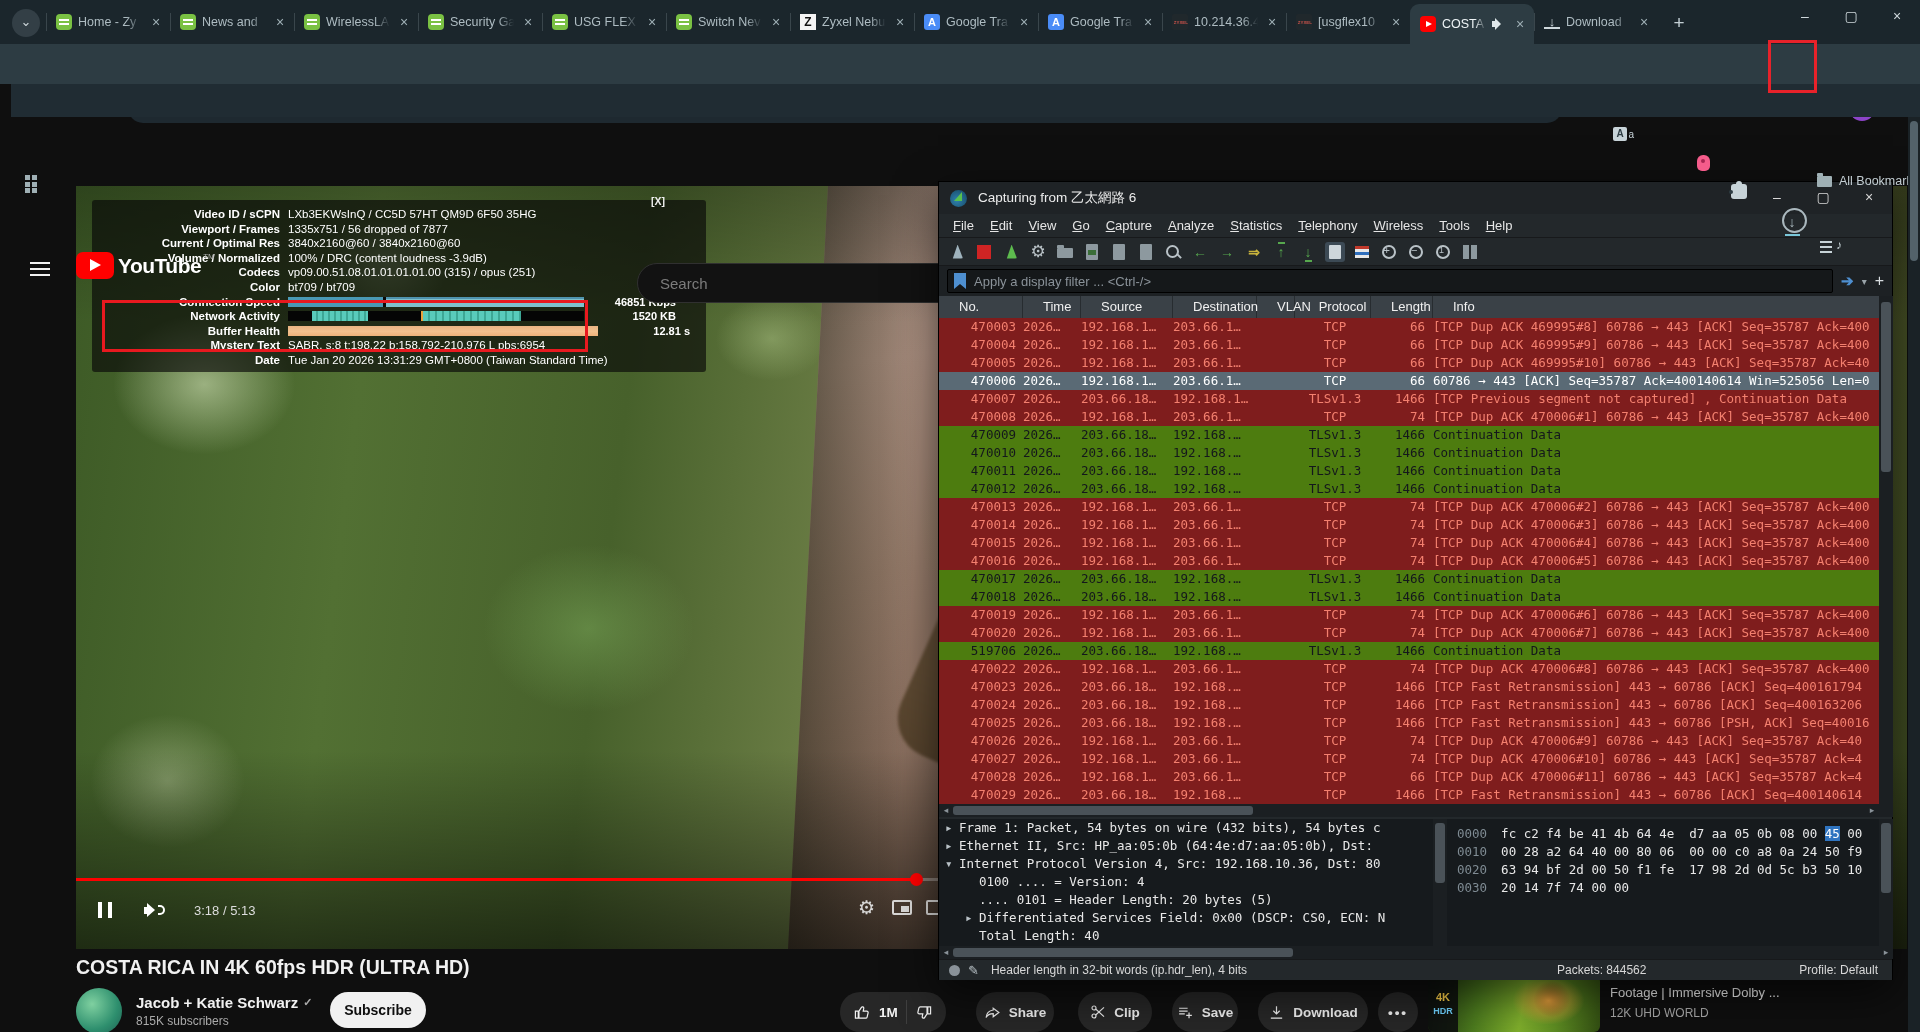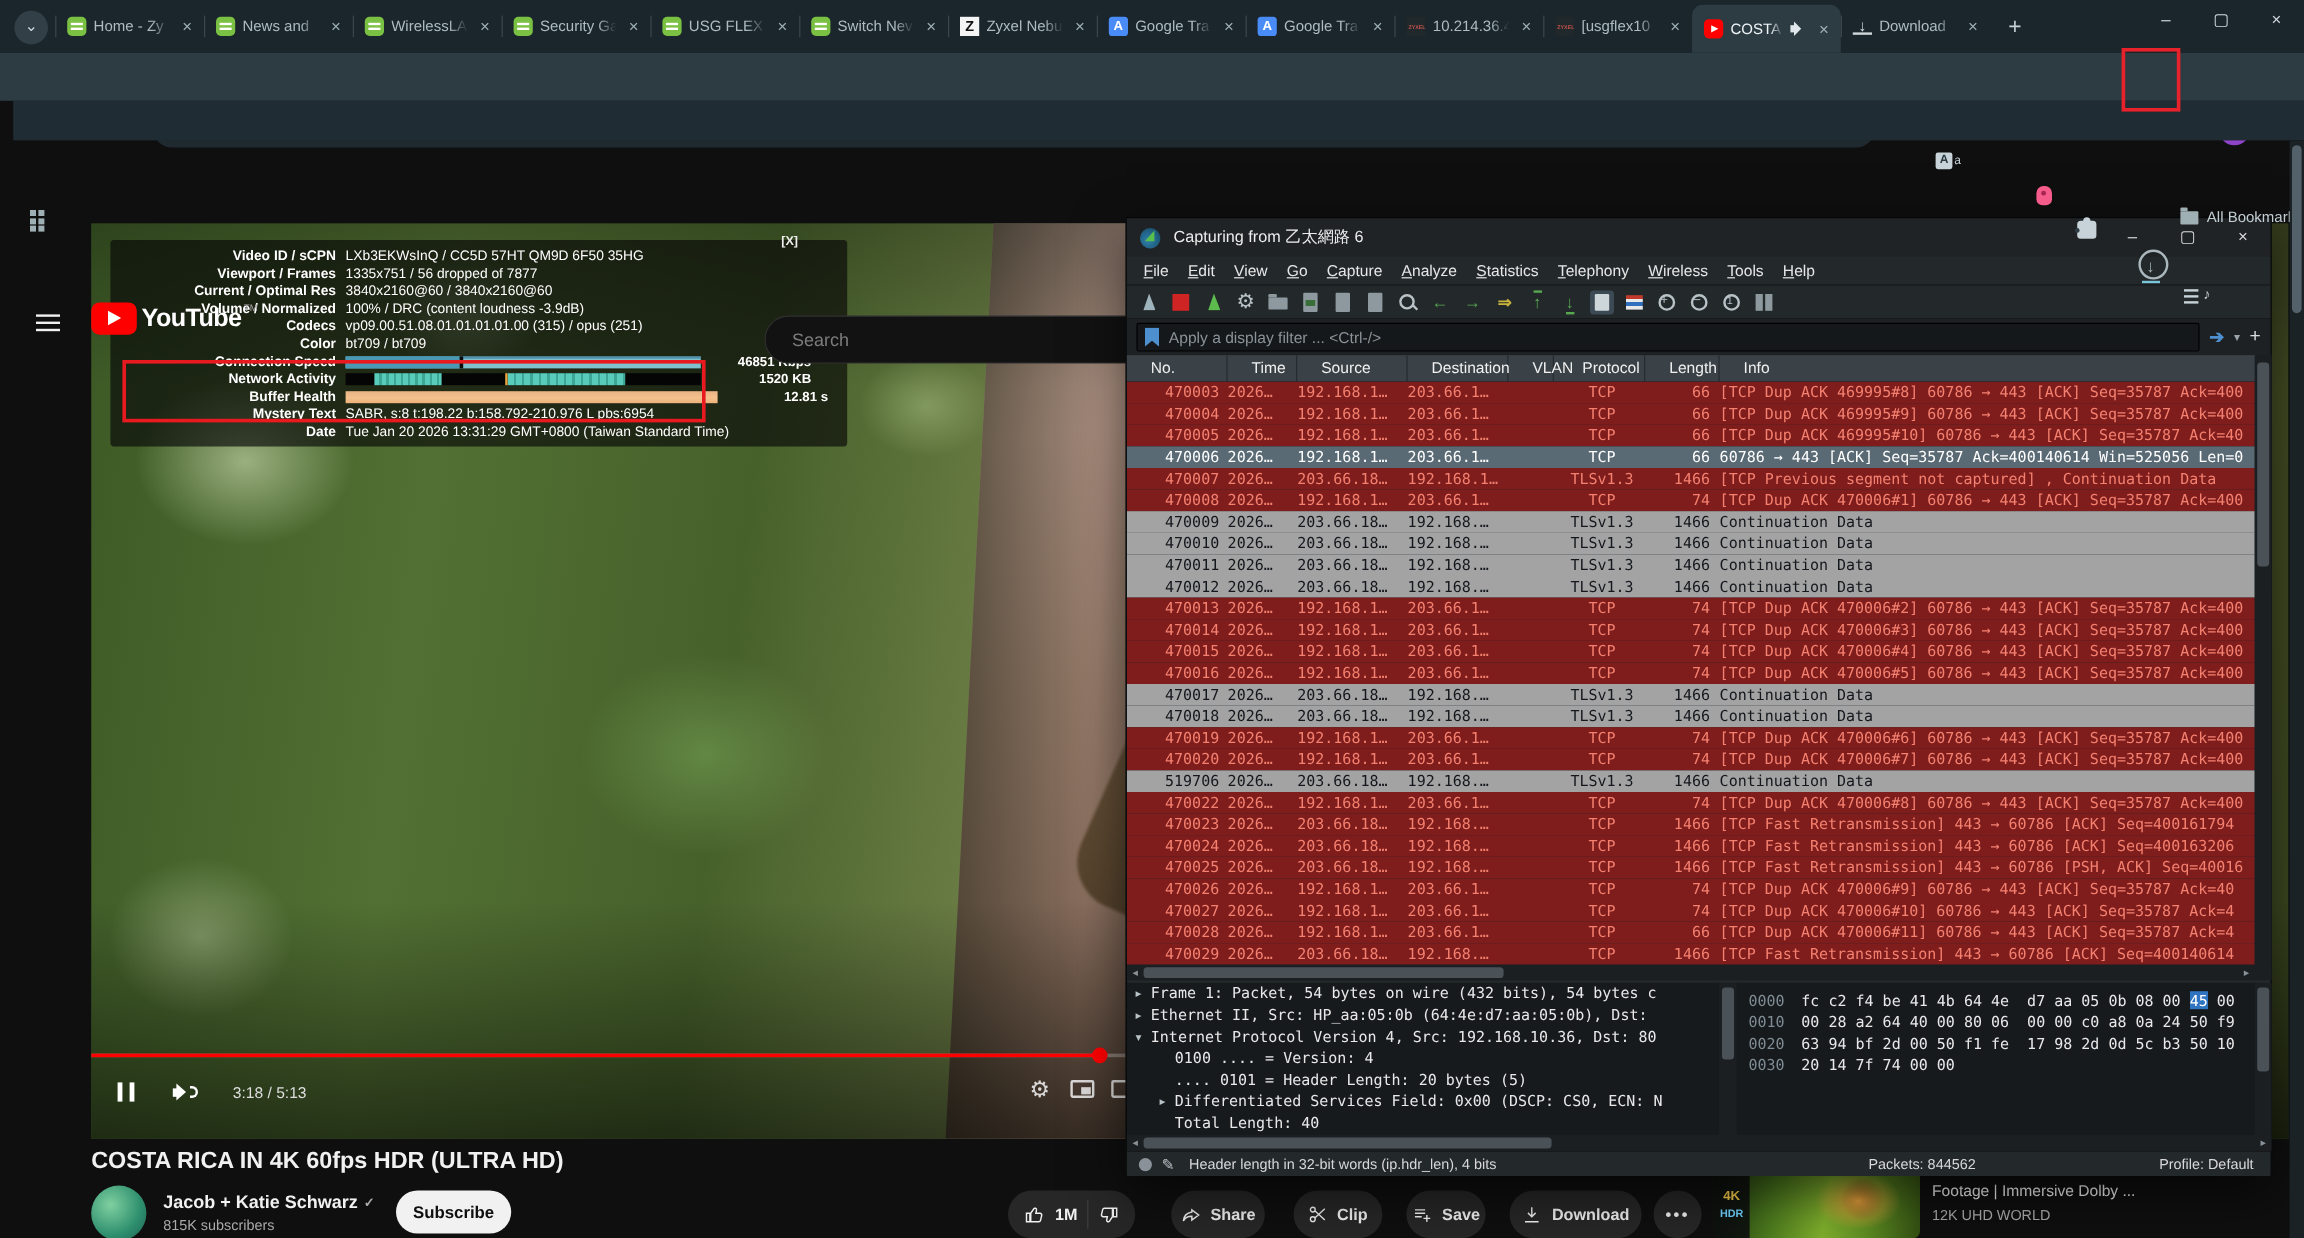--- a/index.html
+++ b/index.html
@@ -290,21 +290,21 @@
   .filter-caret { color:#9aa4aa; font-size:10px; }
   .filter-plus { color:#d8dde0; font-size:16px; }
 
   #ws-cols { position:absolute; left:0; top:114px; width:940px; height:22px; background:#3a4147;
     display:flex; color:#f0f0f0; font-size:13px; line-height:22px; }
   #ws-cols div { border-right:1px solid #272c30; padding-left:20px; }
   #ws-list { position:absolute; left:0; top:136px; width:940px; height:486px; background:#15222b;
     overflow:hidden; }
   .ws-row { display:flex; height:18px; line-height:18px; font-family:"DejaVu Sans Mono", monospace; font-size:12.5px; }
   .ws-row.bad { background:#7f1d1d; color:#f4806f; }
-  .ws-row.tls { background:#a3a3a3; color:#14171c; }
+  .ws-row.tls { background:#4d7c0f; color:#14171c; }
   .ws-row.sel { background:#5a6a75; color:#fff; }
   .c-no { width:84px; text-align:right; padding-right:7px; flex:0 0 84px; }
   .c-time { width:58px; flex:0 0 58px; }
   .c-src { width:92px; flex:0 0 92px; }
   .c-dst { width:84px; flex:0 0 84px; }
   .c-vlan { width:38px; flex:0 0 38px; }
   .c-proto { width:76px; flex:0 0 76px; padding-left:4px;text-align:center; }
   .c-len { width:62px; flex:0 0 62px; text-align:right; padding-right:8px; }
   .c-info { flex:1; overflow:hidden; white-space:nowrap; }
   #ws-vscroll1 { position:absolute; left:940px; top:114px; width:14px; height:508px; background:#1b1f22; }

